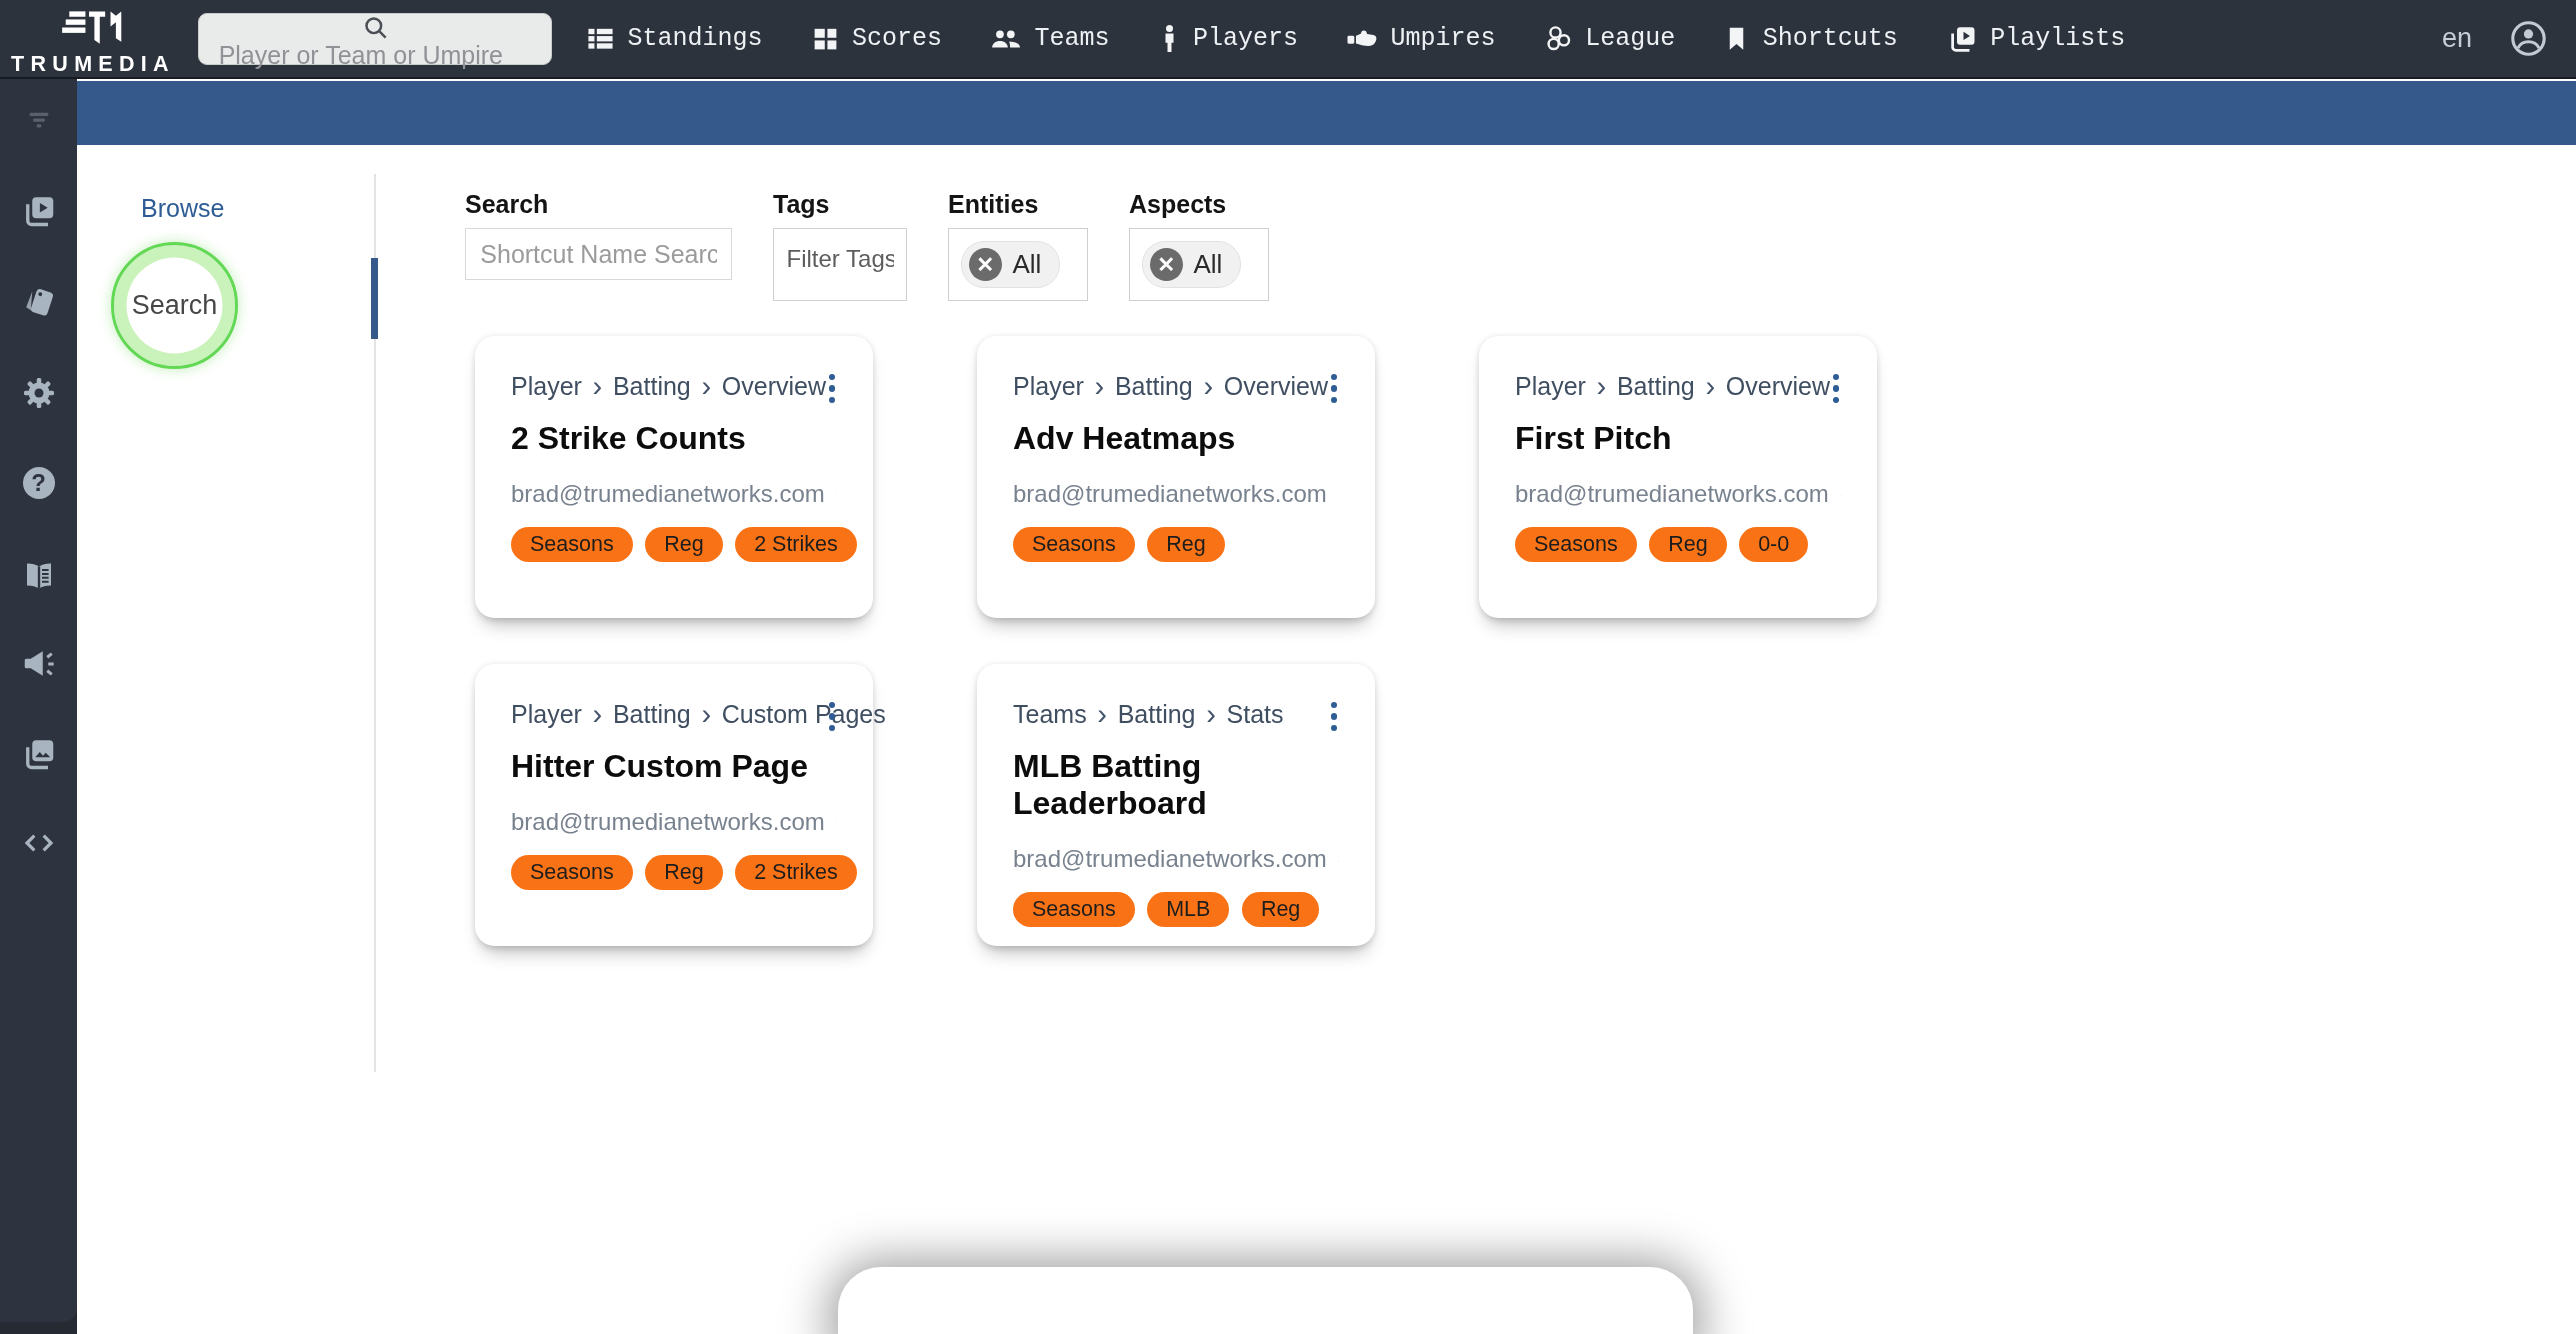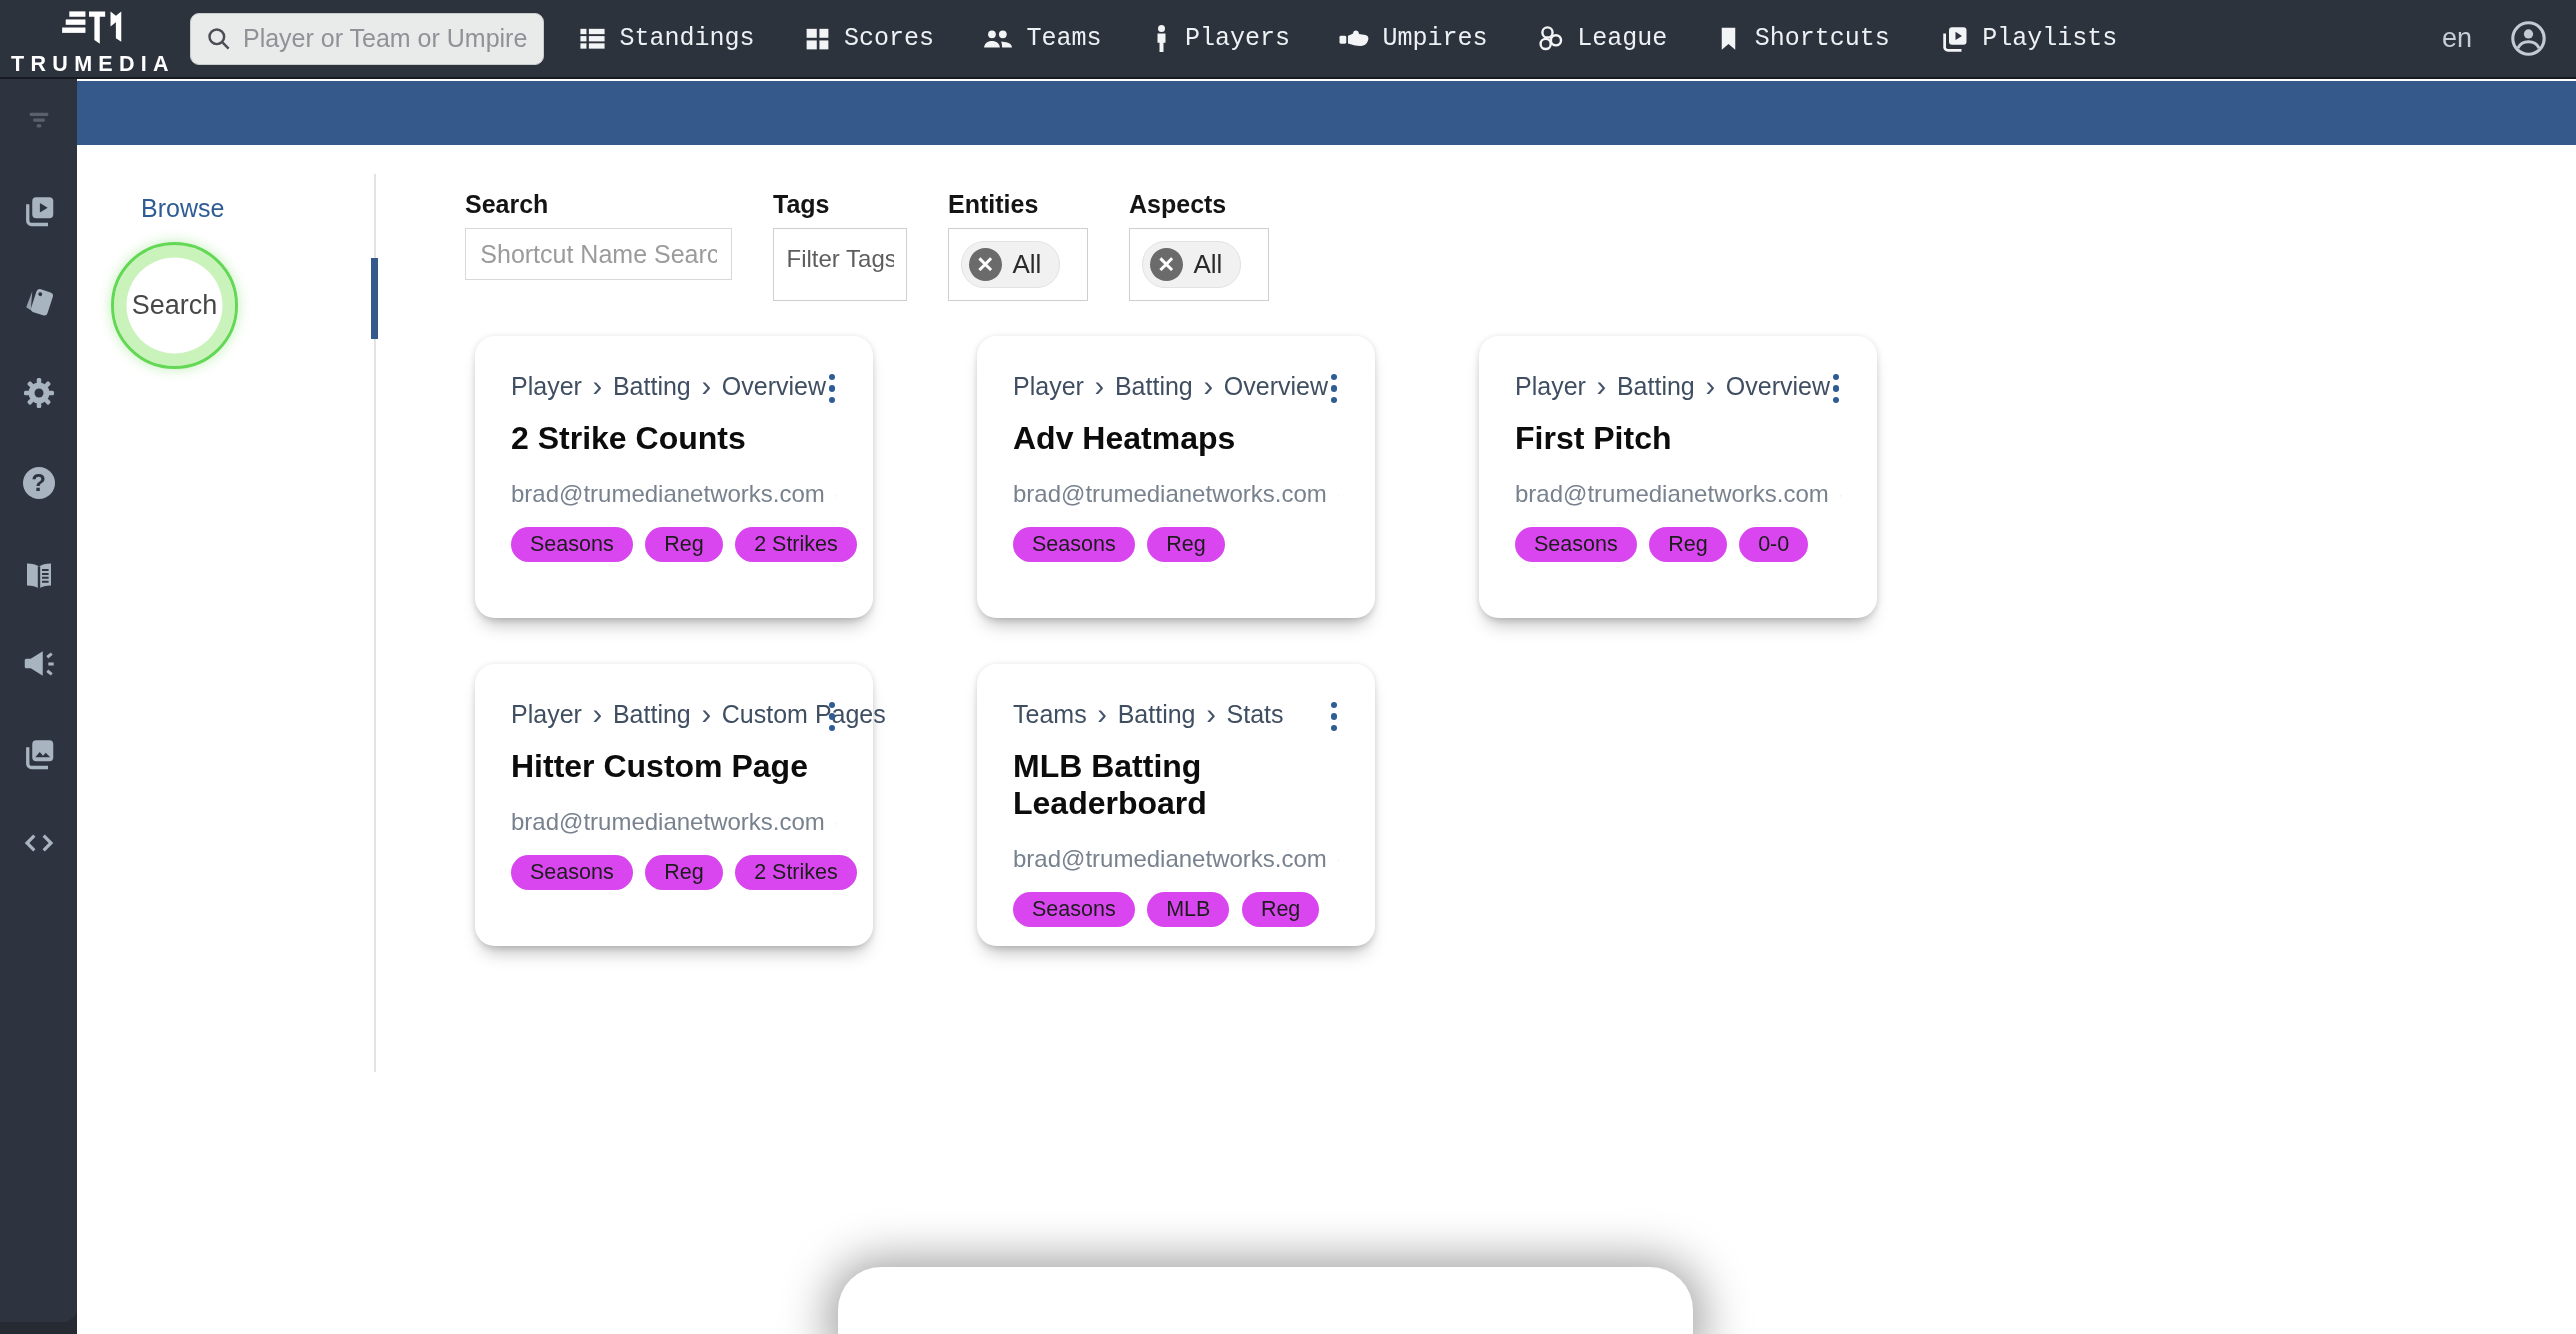--- a/index.html
+++ b/index.html
@@ -6,23 +6,23 @@
   html, body { width: 2576px; height: 1335px; overflow: hidden; background: #ffffff;
     font-family: "Liberation Sans", sans-serif; }
 
   
   .topnav { position: absolute; left: 0; top: 0; width: 2576px; height: 79px;
     background: #2d333d; border-bottom: 2.7px solid #171a21;
     display: flex; align-items: center; z-index: 30; }
   .logo-block { width: 154px; display: flex; flex-direction: column; align-items: center;
     justify-content: center; padding-top: 5.4px; margin-left: 16px; }
   .brand-text { color: #ffffff; font-size: 21.5px; font-weight: bold; letter-spacing: 6.3px; margin-top: 2.7px; }
-  .nav-search { margin-left: 20px; width: 354px; height: 52px; background: #e9eaea;
+  .nav-search { margin-left: 28px; width: 354px; height: 52px; background: #e9eaea;
     border: 0.9px solid #c9cbcd; border-radius: 9px; display: flex; align-items: center;
-    padding: 0 14.3px; }
+    padding: 0 14.3px; flex-direction: column; }
   .nav-search svg { flex: 0 0 auto; }
   .nav-search input { border: none; outline: none; background: transparent; width: 100%;
     font-size: 25px; color: #333; margin-left: 10.7px; font-family: "Liberation Sans", sans-serif; }
   .nav-search input::placeholder { color: #8f9296; }
   .nav-items { display: flex; align-items: center; margin-left: 34px; gap: 48px; font-family: Liberation Mono, monospace; }
   .nav-item { display: flex; align-items: center; gap: 12.5px; color: #eef1f4; font-size: 25px;
     cursor: pointer; white-space: nowrap; }
   .nav-item svg { color: #f2f4f6; }
   .topnav-spacer { flex: 1; }
   .lang { color: #c6cdd5; font-size: 27px; margin-right: 36px; }
@@ -89,21 +89,21 @@
     box-shadow: 0 1.8px 6.3px rgba(0,0,0,0.14), 0 12.5px 18px -7.2px rgba(0,0,0,0.26);
     padding: 23px 36px 0 36px; cursor: pointer; }
   .crumb-row { display: flex; align-items: center; gap: 10.7px; margin-top: 12.5px;
     font-size: 25px; color: #3f4e61; width: 385px; white-space: nowrap; }
   .crumb-row .sep { color: #43536a; font-size: 29px; line-height: 25px; }
   .card-title { margin-top: 19.7px; font-size: 32px; font-weight: bold; color: #0c0c0c; }
   .owner-row { margin-top: 22.4px; display: flex; align-items: flex-start; gap: 10.7px; }
   .owner-row .owner { font-size: 24px; color: #78828f; }
   .owner-row svg { color: #a6b3c0; }
   .tags-row { margin-top: 15px; display: flex; gap: 12.5px; }
-  .tags-row .tag { height: 35px; line-height: 35px; padding: 0 19px; background: #d946ef;
+  .tags-row .tag { height: 35px; line-height: 35px; padding: 0 19px; background: #f97316;
     border-radius: 18px; font-size: 21.5px; color: #1d1d1d; white-space: nowrap; }
   .kebab { position: absolute; right: 34px; top: 34px; display: flex; flex-direction: column;
     gap: 5.4px; cursor: pointer; padding: 3.6px; }
   .kebab i { width: 6.3px; height: 6.3px; border-radius: 50%; background: #2e5c94; display: block; }
 
   
   .bottom-peek { position: absolute; left: 838px; top: 1267px; width: 855px; height: 81px;
     background: #ffffff; border-radius: 43px 43px 0 0; z-index: 40;
     box-shadow: 0 1.8px 47px 9px rgba(0,0,0,0.38); }
 </style>

